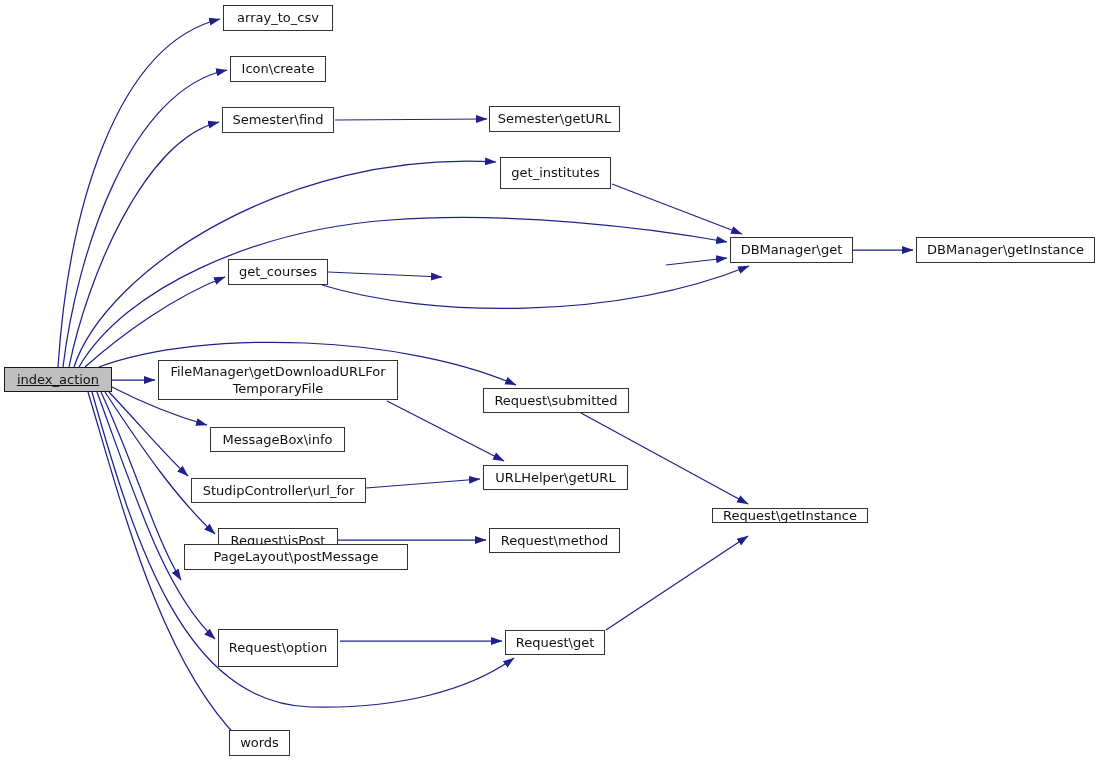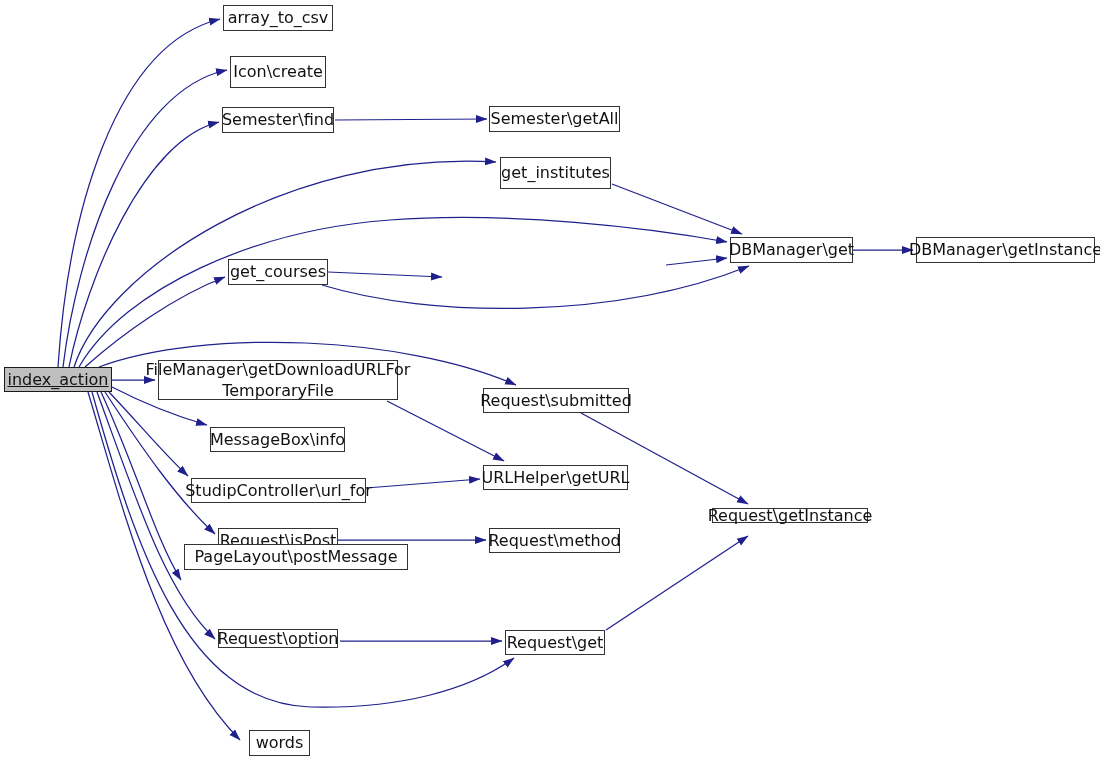--- a/index.html
+++ b/index.html
@@ -16,21 +16,21 @@
     stroke:var(--edge,#20208d);
     stroke-width:1.25;
   }
   #arrowhead-shape{fill:var(--edge,#20208d);}
   .node{
     position:absolute;
     box-sizing:border-box;
     background:var(--nodefill,#ffffff);
     border:1.3px solid var(--nodeborder,#333333);
     color:#111;
-    font-size:16px;
+    font-size:13px;
     line-height:1.32;
     display:flex;
     align-items:center;
     justify-content:center;
     text-align:center;
     white-space:pre-line;
     cursor:pointer;
   }
   .node.root{
     background:var(--rootfill,#bfbfbf);
@@ -74,34 +74,34 @@
     <path class="edge" marker-end="url(#arrow)" d="M387,401 L504,461"></path>
     <path class="edge" marker-end="url(#arrow)" d="M366,488 L480,479"></path>
     <path class="edge" marker-end="url(#arrow)" d="M581,413 L748,504"></path>
     <path class="edge" marker-end="url(#arrow)" d="M338,540 L486,540"></path>
     <path class="edge" marker-end="url(#arrow)" d="M340,641 L502,641"></path>
     <path class="edge" marker-end="url(#arrow)" d="M606,630 L748,536"></path>
   </svg>
 
   <div class="node root" style="left:4px;top:367px;width:108px;height:25px">index_action</div>
   <div class="node" style="left:223px;top:5px;width:110px;height:26px">array_to_csv</div>
-  <div class="node" style="left:230px;top:56px;width:96px;height:32px">Icon\create</div>
+  <div class="node" style="left:230px;top:56px;width:96px;height:26px">Icon\create</div>
   <div class="node" style="left:222px;top:107px;width:112px;height:26px">Semester\find</div>
-  <div class="node" style="left:489px;top:106px;width:131px;height:26px">Semester\getAll</div>
+  <div class="node" style="left:489px;top:106px;width:131px;height:26px">Semester\getURL</div>
   <div class="node" style="left:500px;top:157px;width:111px;height:32px">get_institutes</div>
   <div class="node" style="left:228px;top:259px;width:100px;height:26px">get_courses</div>
   <div class="node" style="left:730px;top:237px;width:123px;height:26px">DBManager\get</div>
   <div class="node" style="left:916px;top:237px;width:179px;height:26px">DBManager\getInstance</div>
   <div class="node" style="left:158px;top:360px;width:240px;height:40px">FileManager\getDownloadURLFor
 TemporaryFile</div>
   <div class="node" style="left:483px;top:388px;width:146px;height:25px">Request\submitted</div>
   <div class="node" style="left:210px;top:427px;width:135px;height:25px">MessageBox\info</div>
   <div class="node" style="left:191px;top:478px;width:175px;height:25px">StudipController\url_for</div>
   <div class="node" style="left:483px;top:465px;width:145px;height:25px">URLHelper\getURL</div>
   <div class="node" style="left:218px;top:528px;width:120px;height:25px">Request\isPost</div>
   <div class="node" style="left:489px;top:528px;width:131px;height:25px">Request\method</div>
   <div class="node" style="left:184px;top:544px;width:224px;height:26px">PageLayout\postMessage</div>
-  <div class="node" style="left:218px;top:629px;width:120px;height:19px">Request\option</div>
+  <div class="node" style="left:218px;top:629px;width:120px;height:38px">Request\option</div>
   <div class="node" style="left:505px;top:630px;width:100px;height:25px">Request\get</div>
   <div class="node" style="left:712px;top:508px;width:156px;height:15px">Request\getInstance</div>
-  <div class="node" style="left:249px;top:730px;width:61px;height:26px">words</div>
+  <div class="node" style="left:229px;top:730px;width:61px;height:26px">words</div>
 
 </div>
 
 </body></html>

